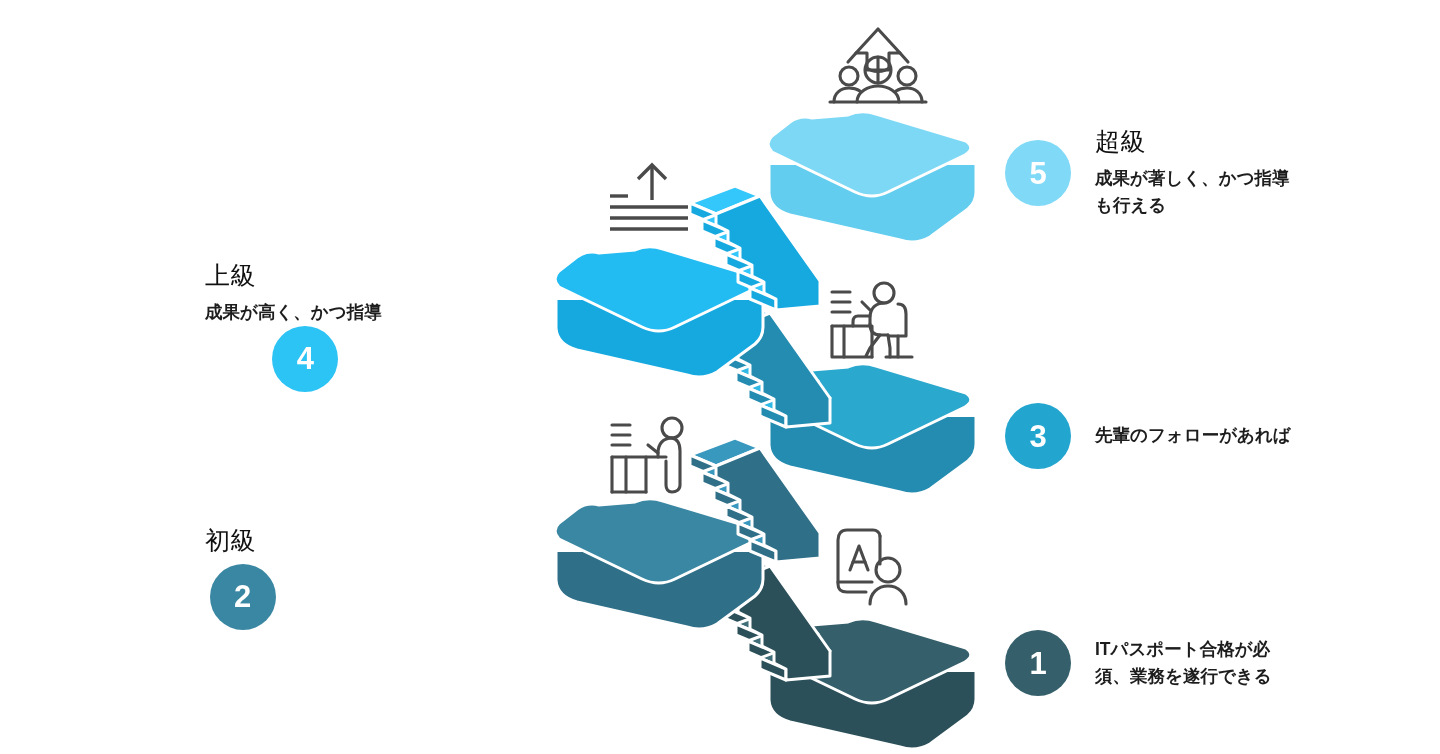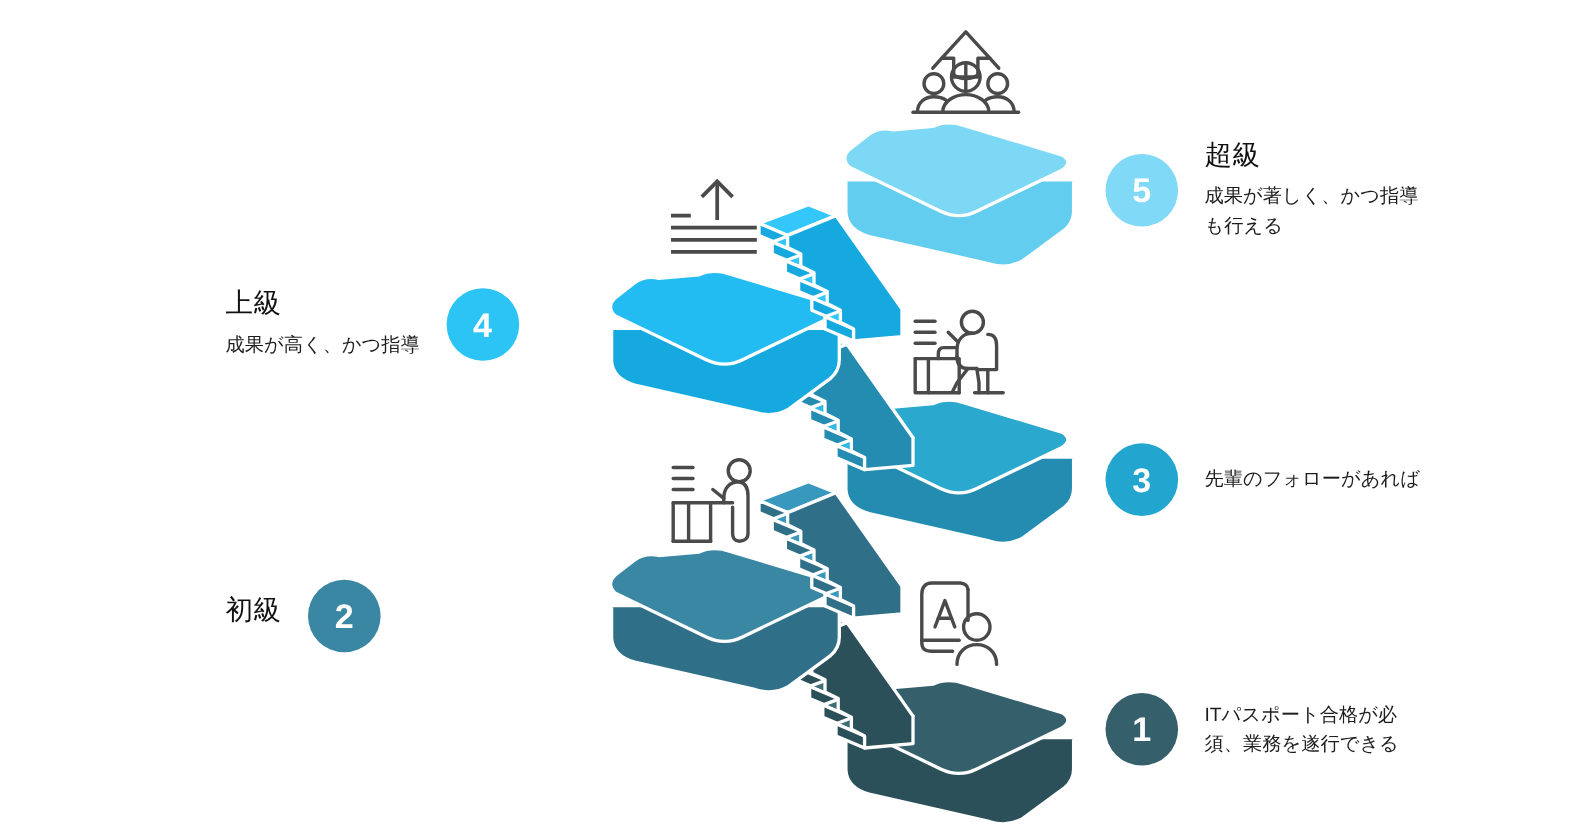--- a/index.html
+++ b/index.html
@@ -16,40 +16,40 @@
   
   #art{position:absolute;left:0;top:0;width:1440px;height:754px;}
 
   
   .icon-box{position:absolute;}
   .icon-box svg{display:block;}
 
   
   .lvl{position:absolute;display:flex;align-items:center;}
   .lvl.right{flex-direction:row;}
-  .lvl.left{flex-direction:row;}
+  .lvl.left{flex-direction:column;}
 
   .badge{
     width:66px;height:66px;border-radius:50%;
     display:flex;align-items:center;justify-content:center;
     color:#ffffff;font-size:31px;font-weight:bold;
     line-height:1;flex:0 0 auto;
     font-family:"Liberation Sans","DejaVu Sans",sans-serif;
   }
   .txtblock{display:block;}
   .lvl.right .txtblock{margin-left:24px;text-align:left;}
   .lvl.left  .txtblock{margin-right:24px;text-align:right;}
   .lvl-title{
     font-size:25px;font-weight:normal;color:#111111;
     letter-spacing:.5px;margin:0 0 9px 0;line-height:1.1;
     white-space:nowrap;
   }
   .lvl-desc{
     font-size:17.5px;color:#1d1d1d;line-height:1.55;margin:0;
-    white-space:pre-line;font-weight:400;
+    white-space:pre-line;font-weight:700;
   }
 </style>
 </head>
 <body>
 
 <div id="stage">
 
   <svg id="art" viewBox="0 0 1440 754" aria-hidden="true">
     <defs>
       

